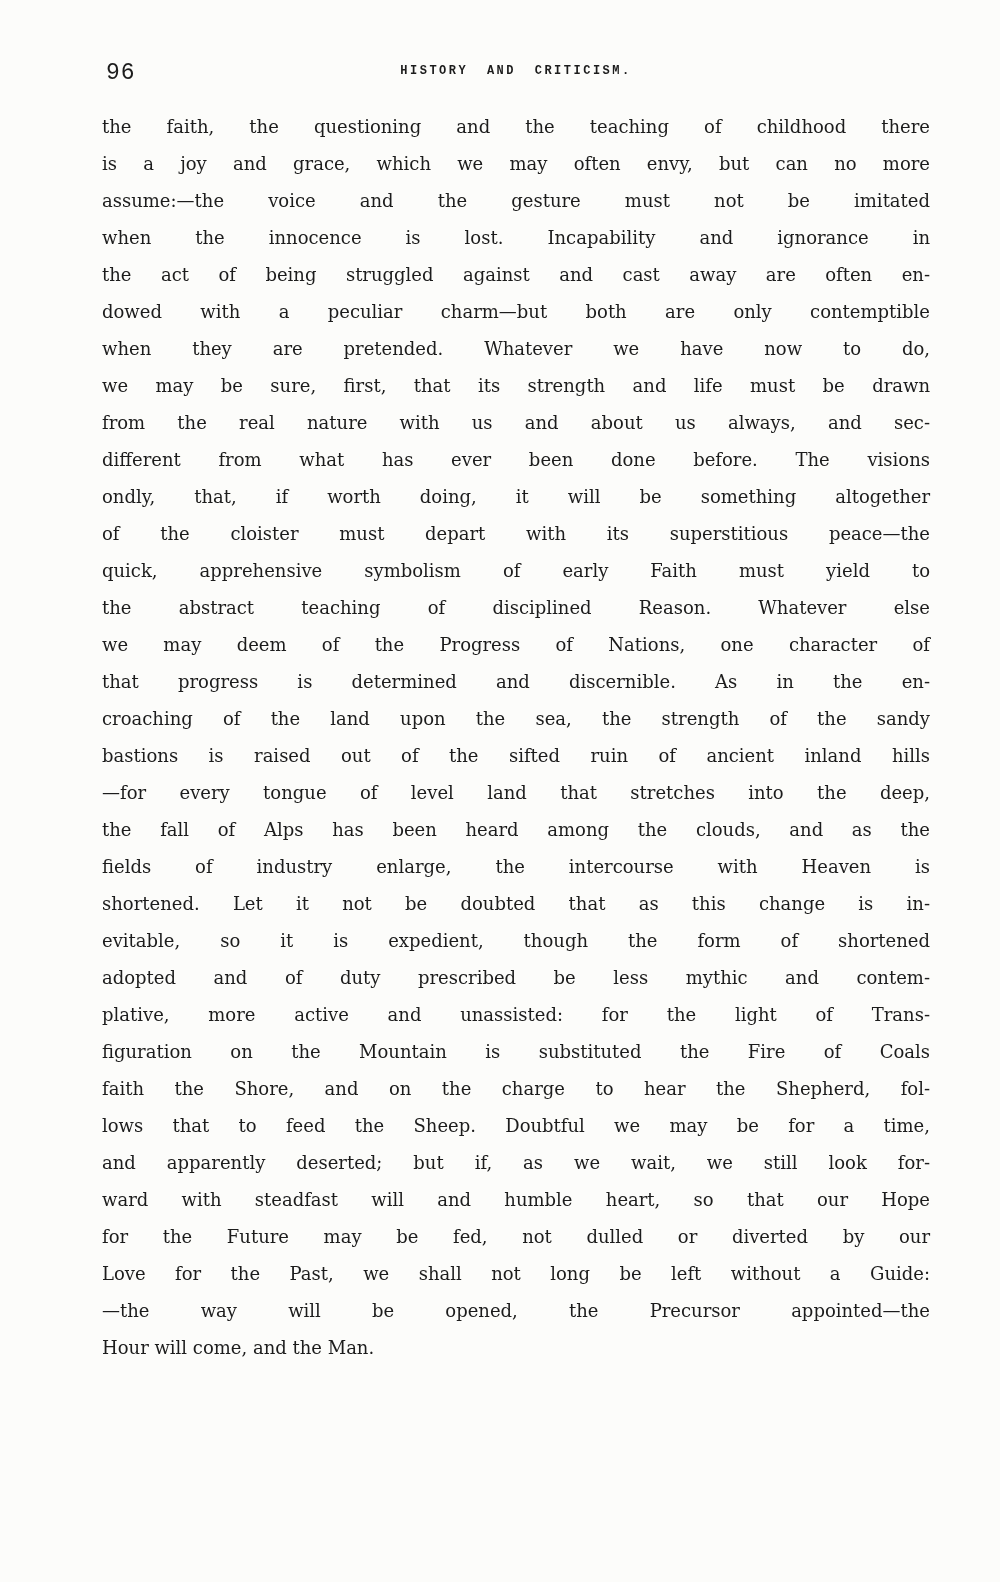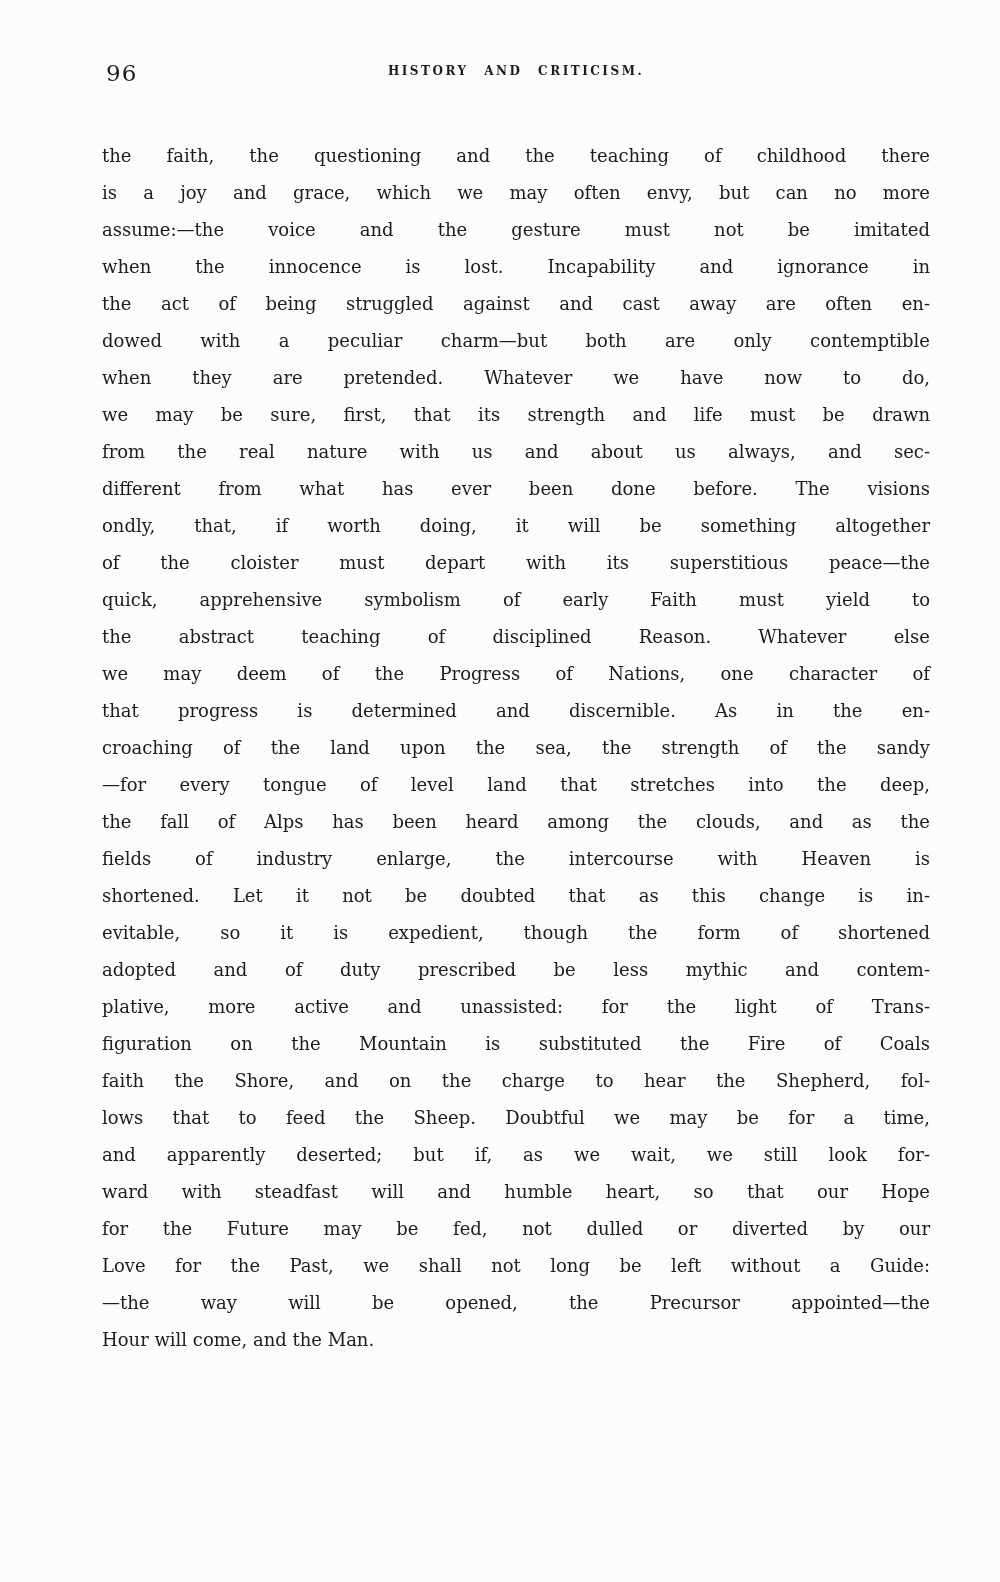--- a/index.html
+++ b/index.html
@@ -20,21 +20,22 @@
     overflow: hidden;
   }
   .content {
     width: 828px;
     margin-left: 102px;
     padding-top: 60px;
   }
   .running-head {
     position: relative;
     height: 32px;
-    margin-bottom: 45px;
+    margin-bottom: 16px;
+    font-family: Liberation Mono, monospace;
   }
   .page-number {
     position: absolute;
     left: 4px;
     top: 0;
     font-size: 23px;
     letter-spacing: 1px;
   }
   .header-title {
     display: block;
@@ -78,20 +79,21 @@
         <div class="line">we may be sure, first, that its strength and life must be drawn</div>
         <div class="line">from the real nature with us and about us always, and sec-</div>
         <div class="line">different from what has ever been done before.  The visions</div>
         <div class="line">ondly, that, if worth doing, it will be something altogether</div>
         <div class="line">of the cloister must depart with its superstitious peace—the</div>
         <div class="line">quick, apprehensive symbolism of early Faith must yield to</div>
         <div class="line">the abstract teaching of disciplined Reason.  Whatever else</div>
         <div class="line">we may deem of the Progress of Nations, one character of</div>
         <div class="line">that progress is determined and discernible.  As in the en-</div>
         <div class="line">croaching of the land upon the sea, the strength of the sandy</div>
+        <div class="line">bastions is raised out of the sifted ruin of ancient inland hills</div>
         <div class="line">—for every tongue of level land that stretches into the deep,</div>
         <div class="line">the fall of Alps has been heard among the clouds, and as the</div>
         <div class="line">fields of industry enlarge, the intercourse with Heaven is</div>
         <div class="line">shortened.  Let it not be doubted that as this change is in-</div>
         <div class="line">evitable, so it is expedient, though the form of shortened</div>
         <div class="line">adopted and of duty prescribed be less mythic and contem-</div>
         <div class="line">plative, more active and unassisted: for the light of Trans-</div>
         <div class="line">figuration on the Mountain is substituted the Fire of Coals</div>
         <div class="line">faith the Shore, and on the charge to hear the Shepherd, fol-</div>
         <div class="line">lows that to feed the Sheep.  Doubtful we may be for a time,</div>

